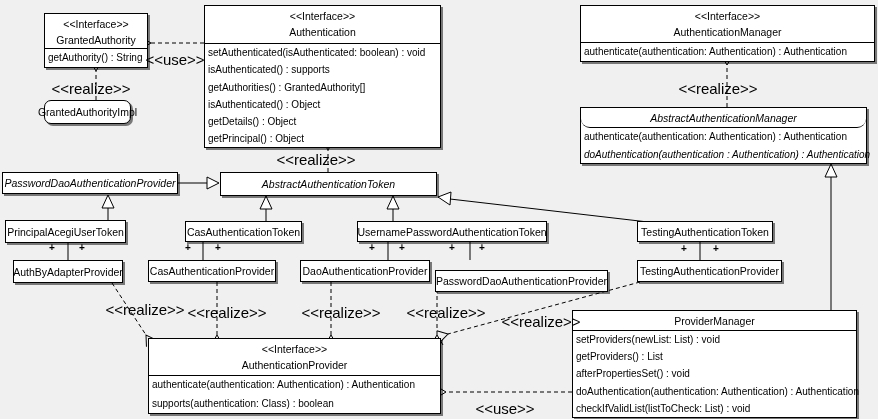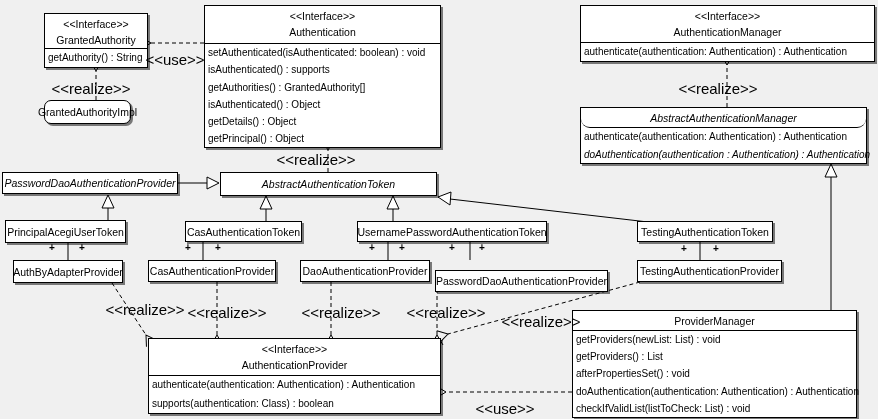--- a/index.html
+++ b/index.html
@@ -183,21 +183,21 @@
       <div class="m lh185">authenticate(authentication: Authentication) : Authentication</div>
       <div class="m lh185">supports(authentication: Class) : boolean</div>
     </div>
   </div>
 
   <div class="uml-box" style="left:572px; top:310px; width:285px; height:108px;">
     <div class="hdr single" style="height:19px;">
       <div class="cname">ProviderManager</div>
     </div>
     <div class="methods">
-      <div class="m lh172">getProviders(newList: List) : void</div>
+      <div class="m lh172">setProviders(newList: List) : void</div>
       <div class="m lh172">getProviders() : List</div>
       <div class="m lh172">afterPropertiesSet() : void</div>
       <div class="m lh172">doAuthentication(authentication: Authentication) : Authentication</div>
       <div class="m lh172">checkIfValidList(listToCheck: List) : void</div>
     </div>
   </div>
 
   <span class="edge-label" style="left:175px; top:51px;">&lt;&lt;use&gt;&gt;</span>
   <span class="edge-label" style="left:91px; top:80px;">&lt;&lt;realize&gt;&gt;</span>
   <span class="edge-label" style="left:316px; top:151px;">&lt;&lt;realize&gt;&gt;</span>

